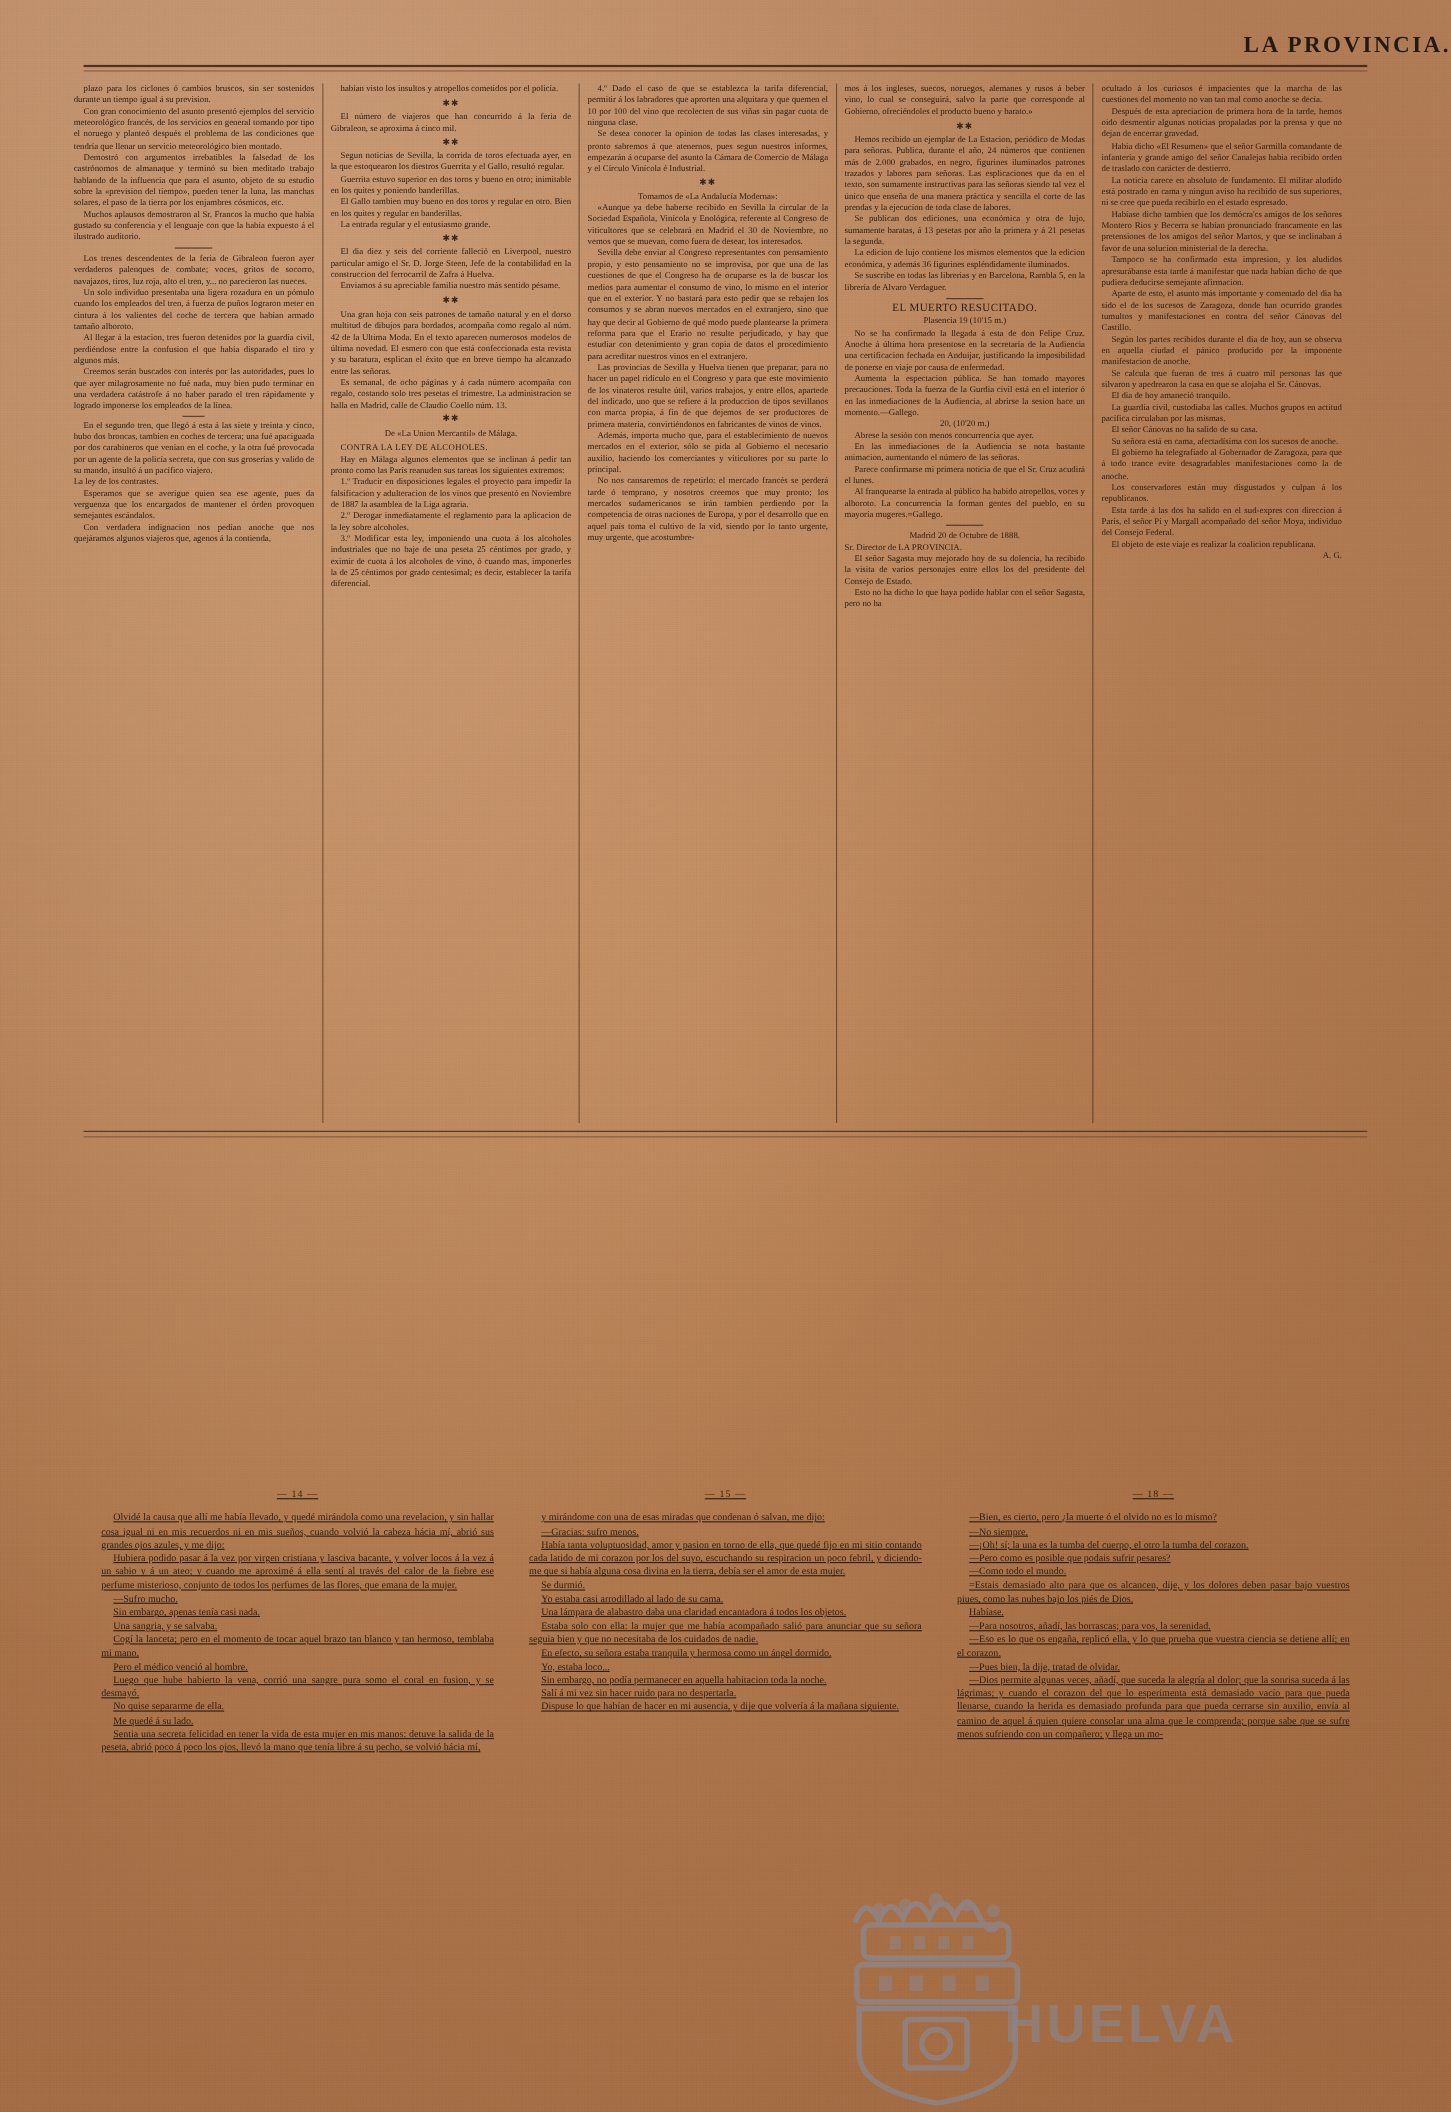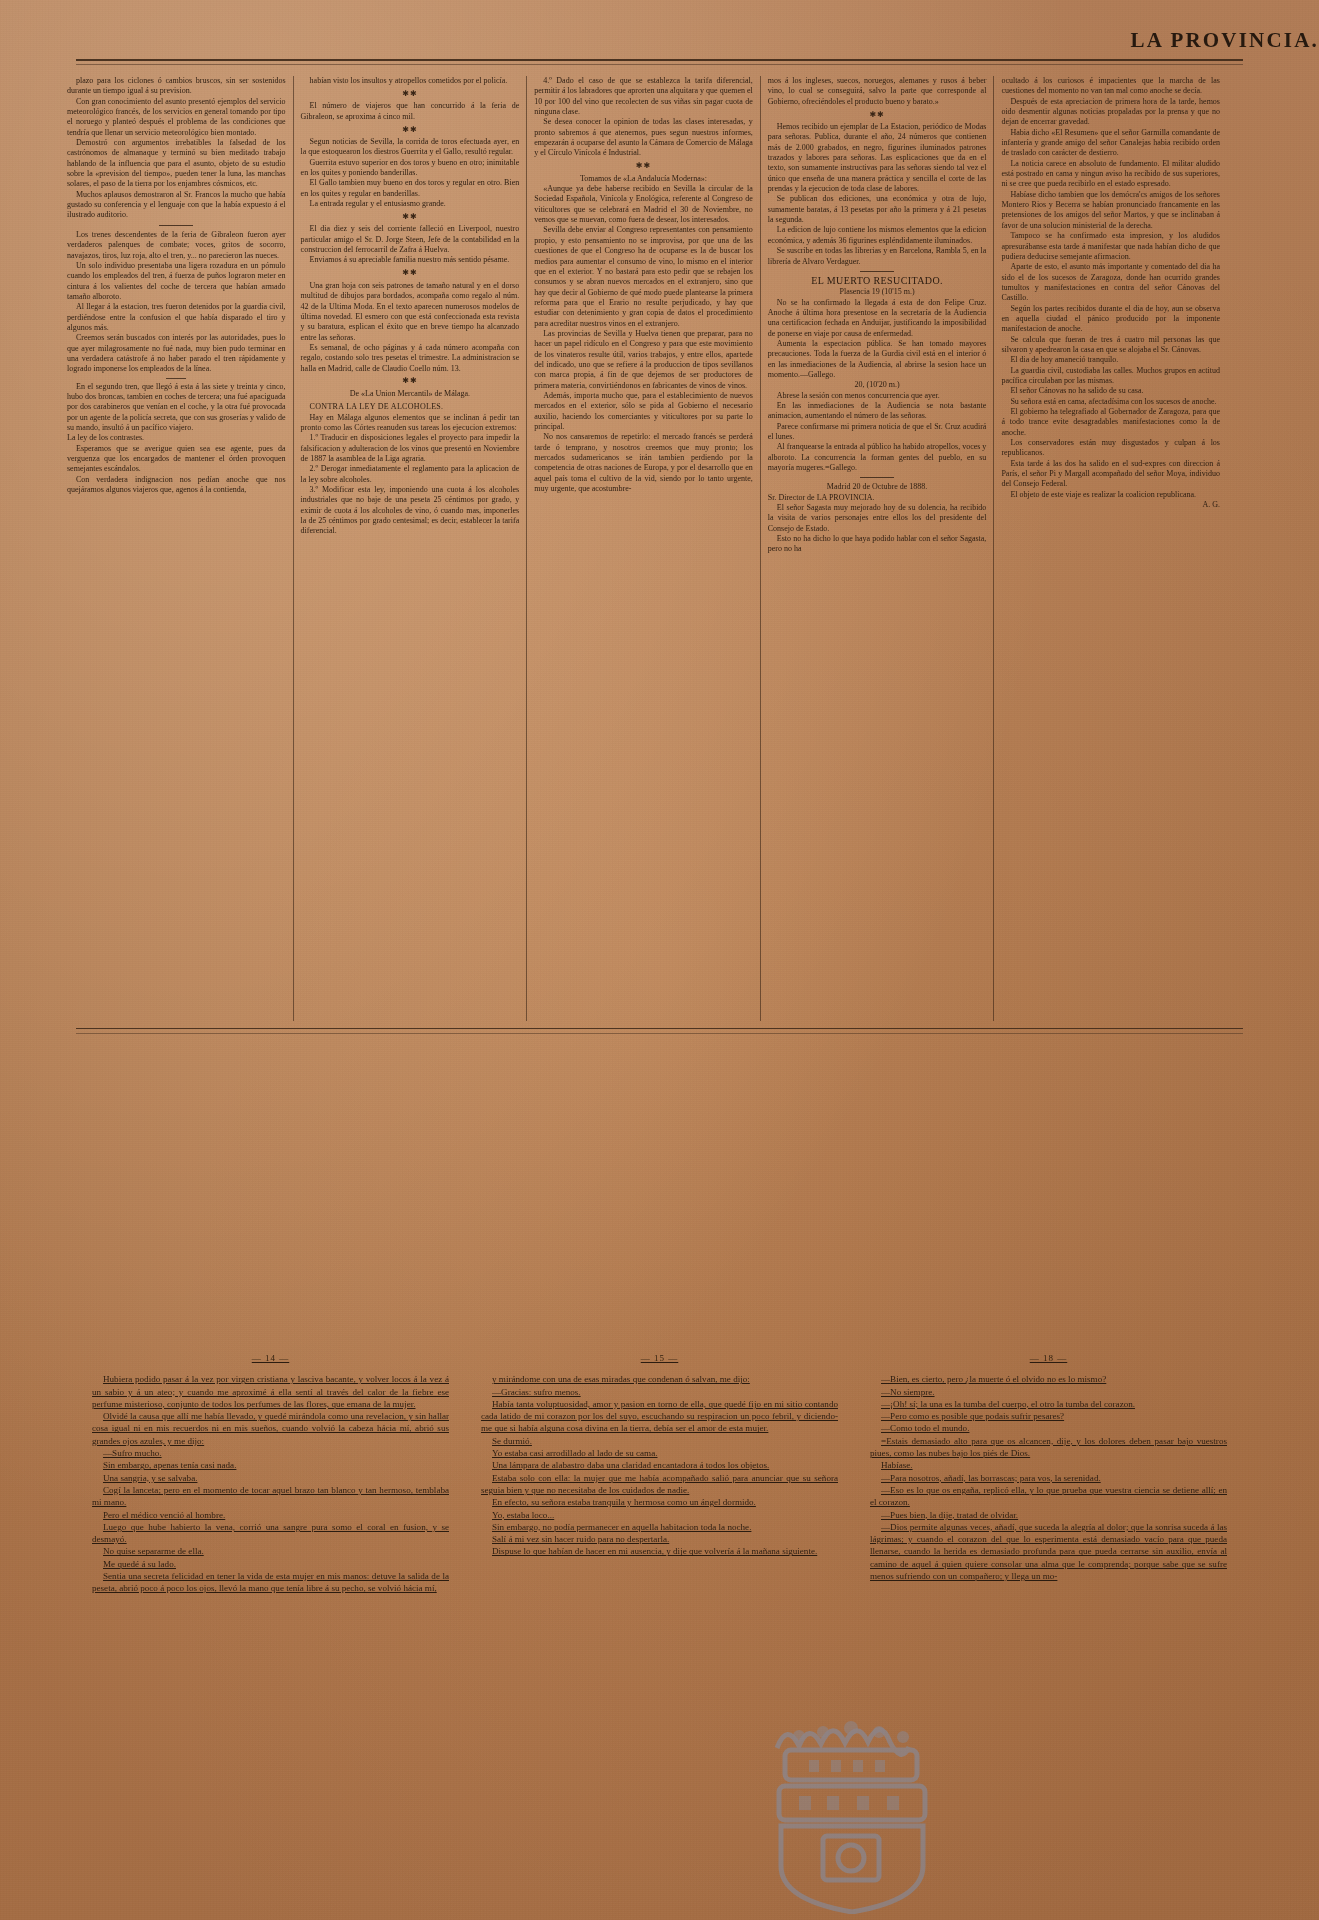--- a/index.html
+++ b/index.html
@@ -175,21 +175,21 @@
         <p>La entrada regular y el entusiasmo grande.</p>
         <div class="sep">✱✱</div>
         <p>El dia diez y seis del corriente falleció en Liverpool, nuestro particular amigo el Sr. D. Jorge Steen, Jefe de la contabilidad en la construccion del ferrocarril de Zafra á Huelva.</p>
         <p>Enviamos á su apreciable familia nuestro más sentido pésame.</p>
         <div class="sep">✱✱</div>
         <p>Una gran hoja con seis patrones de tamaño natural y en el dorso multitud de dibujos para bordados, acompaña como regalo al núm. 42 de la Ultima Moda. En el texto aparecen numerosos modelos de última novedad. El esmero con que está confeccionada esta revista y su baratura, esplican el éxito que en breve tiempo ha alcanzado entre las señoras.</p>
         <p>Es semanal, de ocho páginas y á cada número acompaña con regalo, costando solo tres pesetas el trimestre. La administracion se halla en Madrid, calle de Claudio Coello núm. 13.</p>
         <div class="sep">✱✱</div>
         <p class="noind centerline">De «La Union Mercantil» de Málaga.</p>
         <div class="subhead-l">CONTRA LA LEY DE ALCOHOLES.</div>
-        <p>Hay en Málaga algunos elementos que se inclinan á pedir tan pronto como las Córtes reanuden sus tareas los ejecucion extremos:</p>
+        <p>Hay en Málaga algunos elementos que se inclinan á pedir tan pronto como las París reanuden sus tareas los siguientes extremos:</p>
         <p>1.º  Traducir en disposiciones legales el proyecto para impedir la falsificacion y adulteracion de los vinos que presentó en Noviembre de 1887 la asamblea de la Liga agraria.</p>
         <p>2.º  Derogar inmediatamente el reglamento para la aplicacion de la ley sobre alcoholes.</p>
         <p>3.º  Modificar esta ley, imponiendo una cuota á los alcoholes industriales que no baje de una peseta 25 céntimos por grado, y eximir de cuota á los alcoholes de vino, ó cuando mas, imponerles la de 25 céntimos por grado centesimal; es decir, establecer la tarifa diferencial.</p>
       </div>
       <div class="col">
         <p>4.º  Dado el caso de que se establezca la tarifa diferencial, permitir á los labradores que aprorten una alquitara y que quemen el 10 por 100 del vino que recolecten de sus viñas sin pagar cuota de ninguna clase.</p>
         <p>Se desea conocer la opinion de todas las clases interesadas, y pronto sabremos á que atenernos, pues segun nuestros informes, empezarán á ocuparse del asunto la Cámara de Comercio de Málaga y el Círculo Vinícola é Industrial.</p>
         <div class="sep">✱✱</div>
         <p class="noind centerline">Tomamos de «La Andalucía Moderna»:</p>
         <p>«Aunque ya debe haberse recibido en Sevilla la circular de la Sociedad Española, Vinícola y Enológica, referente al Congreso de viticultores que se celebrará en Madrid el 30 de Noviembre, no vemos que se muevan, como fuera de desear, los interesados.</p>
@@ -242,22 +242,22 @@
         <p class="noind rightline">A. G.</p>
       </div>
     </div>
 
   <div class="rule-mid"></div>
   <div class="rule-mid2"></div>
 
   <div class="serial" id="serial-block">
       <div class="scol">
         <div class="pageno">— 14 —</div>
+        <p>Olvidé la causa que allí me había llevado, y quedé mirándola como una revelacion, y sin hallar cosa igual ni en mis recuerdos ni en mis sueños, cuando volvió la cabeza hácia mí, abrió sus grandes ojos azules, y me dijo:</p>
         <p>Hubiera podido pasar á la vez por virgen cristiana y lasciva bacante, y volver locos á la  vez á un sabio y á un ateo; y cuando me aproximé á ella sentí al través del calor de la fiebre ese perfume misterioso, conjunto de todos los perfumes de las flores, que emana de la mujer.</p>
-        <p>Olvidé la causa que allí me había llevado, y quedé mirándola como una revelacion, y sin hallar cosa igual ni en mis recuerdos ni en mis sueños, cuando volvió la cabeza hácia mí, abrió sus grandes ojos azules, y me dijo:</p>
         <p>—Sufro mucho.</p>
         <p>Sin embargo, apenas tenía casi nada.</p>
         <p>Una sangria, y se salvaba.</p>
         <p>Cogí la lanceta; pero en el momento de tocar aquel brazo tan blanco y tan hermoso, temblaba mi mano.</p>
         <p>Pero el médico venció al hombre.</p>
         <p>Luego que hube habierto la vena, corrió  una sangre pura somo el coral en fusion, y se desmayó.</p>
         <p>No quise separarme de ella.</p>
         <p>Me quedé á su lado.</p>
         <p>Sentia  una secreta felicidad en tener la  vida de esta mujer en mis manos: detuve la salida de la peseta, abrió poco á poco los ojos, llevó la mano que tenía libre á su pecho, se volvió hácia mí,</p>
       </div>
@@ -311,15 +311,16 @@
         <rect x="62" y="58" width="10" height="12"></rect>
         <rect x="84" y="58" width="10" height="12"></rect>
         <rect x="106" y="58" width="10" height="12"></rect>
         <rect x="128" y="58" width="10" height="12"></rect>
         <rect x="52" y="94" width="12" height="14"></rect>
         <rect x="80" y="94" width="12" height="14"></rect>
         <rect x="110" y="94" width="12" height="14"></rect>
         <rect x="140" y="94" width="12" height="14"></rect>
       </g>
     </svg>
+    <div class="wm-text">HUELVA</div>
   </div>
 
 </div>
 
 </body></html>

